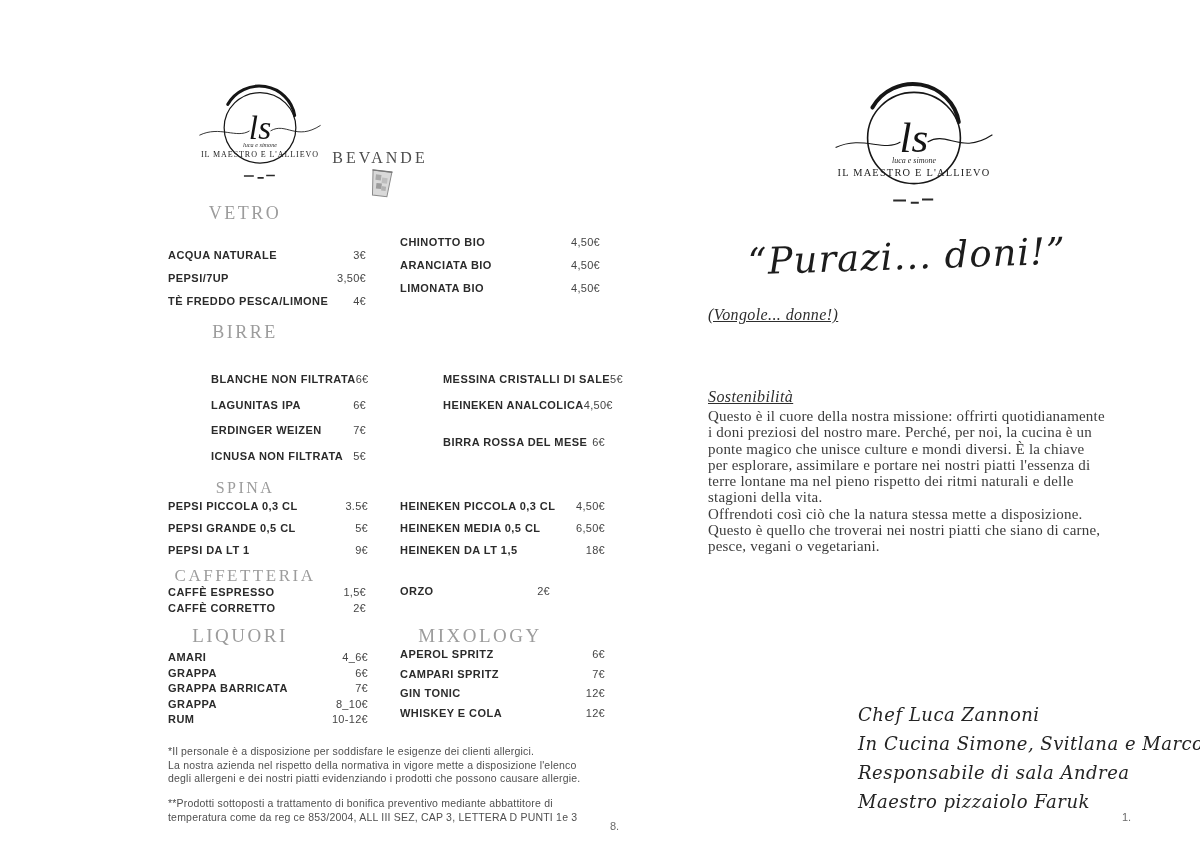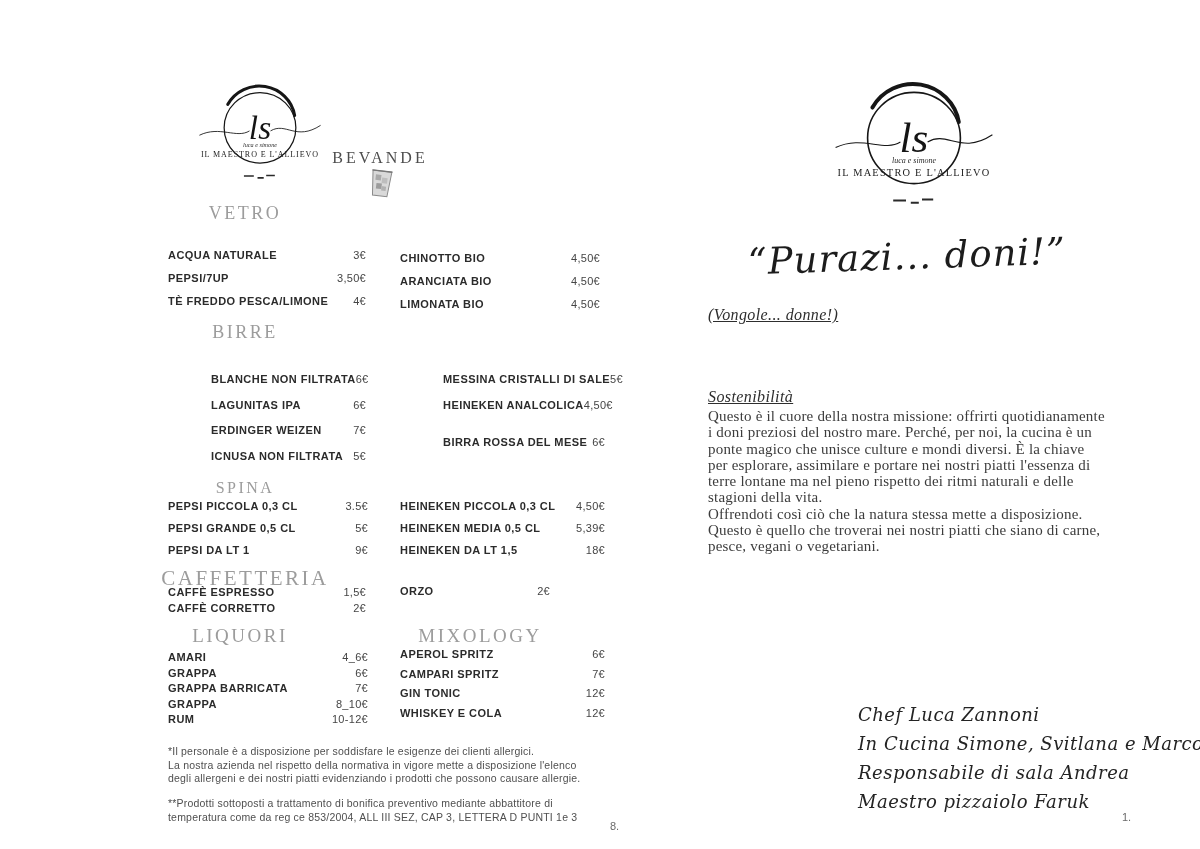--- a/index.html
+++ b/index.html
@@ -21,27 +21,27 @@
   }
   #glass-icon{position:absolute;left:366px;top:167px;width:30px;height:33px;}
 
   .sec-h{
     position:absolute;width:200px;text-align:center;margin:0;font-weight:400;
     font-family:"Liberation Serif",serif;color:#9c9c9c;letter-spacing:2.5px;
   }
   #h0{left:145px;top:203px;font-size:18px;}
   #h1{left:145px;top:322px;font-size:18px;}
   #h2{left:145px;top:479px;font-size:16px;}
-  #h3{left:145px;top:566px;font-size:21px;}
+  #h3{left:145px;top:566px;font-size:17px;}
   #h4{left:140px;top:625px;font-size:19px;}
   #h4b{left:380px;top:625px;font-size:19px;}
 
   .col{position:absolute;}
   #c00{left:168px;top:249px;width:198px;}
-  #c01{left:400px;top:252px;width:200px;}
+  #c01{left:400px;top:236px;width:200px;}
   #c10{left:168px;top:373px;width:198px;}
   #c11{left:400px;top:373px;width:205px;}
   #c20{left:168px;top:500px;width:200px;}
   #c21{left:400px;top:500px;width:205px;}
   #c30{left:168px;top:586px;width:198px;}
   #c31{left:400px;top:585px;width:150px;}
   #c40{left:168px;top:651px;width:200px;}
   #c41{left:400px;top:648px;width:205px;}
 
   .menu-row{display:flex;justify-content:space-between;align-items:center;line-height:12px;}
@@ -201,21 +201,21 @@
       <span class="item-price">9€</span>
     </div>
   </div>
 <div class="col p-spina" id="c21">
     <div class="menu-row">
       <span class="item-label">HEINEKEN PICCOLA 0,3 CL</span>
       <span class="item-price">4,50€</span>
     </div>
     <div class="menu-row">
       <span class="item-label">HEINEKEN MEDIA 0,5 CL</span>
-      <span class="item-price">5,39€</span>
+      <span class="item-price">6,50€</span>
     </div>
     <div class="menu-row">
       <span class="item-label">HEINEKEN DA LT 1,5</span>
       <span class="item-price">18€</span>
     </div>
   </div>
 
 <h3 class="sec-h" id="h3">CAFFETTERIA</h3>
 <div class="col p-caffe" id="c30">
     <div class="menu-row">

